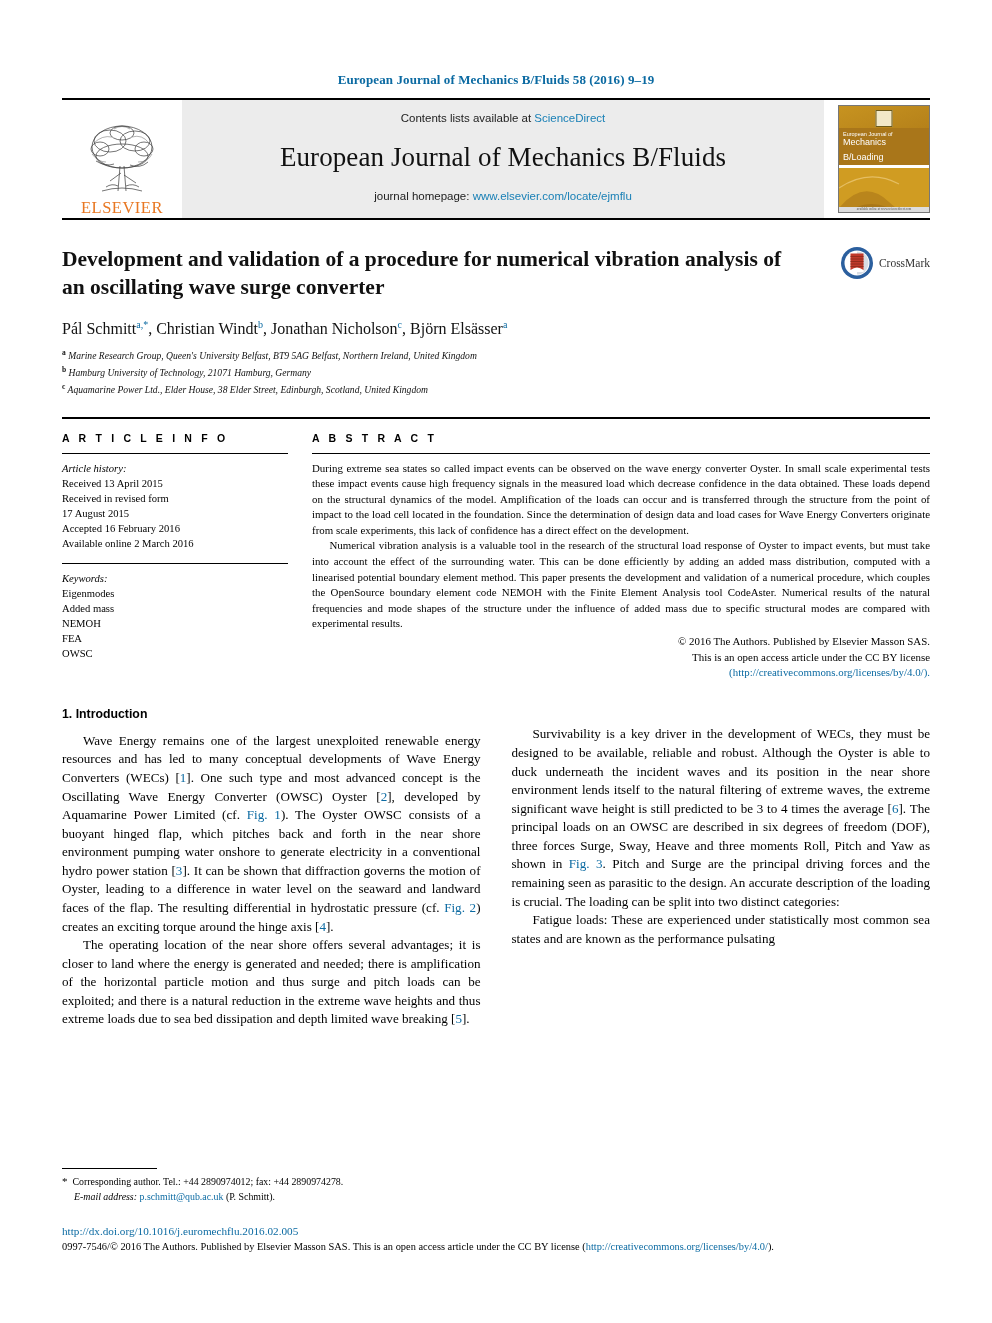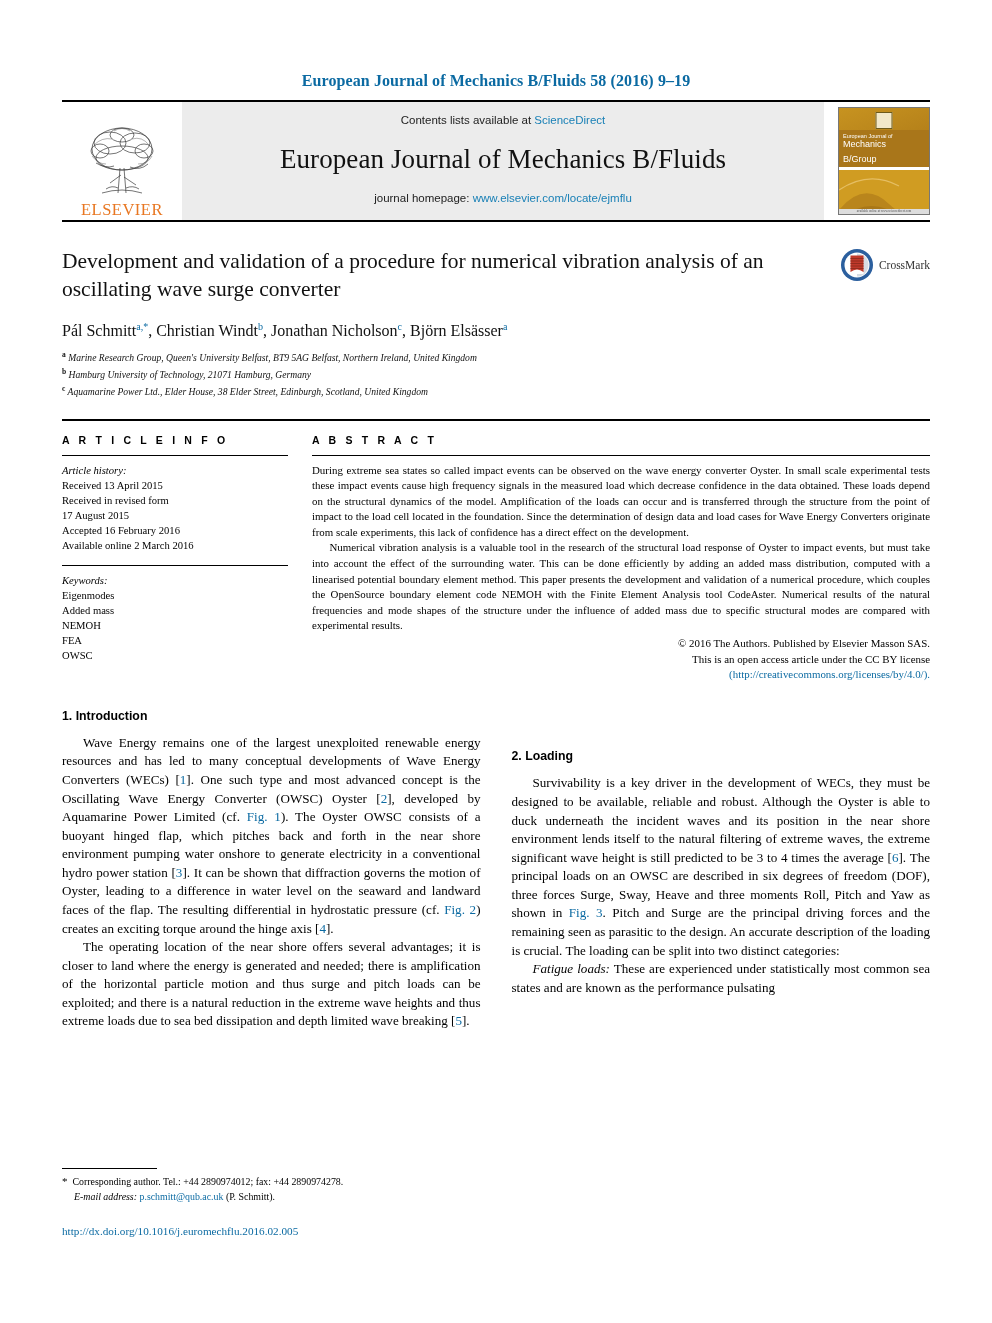--- a/index.html
+++ b/index.html
@@ -19,21 +19,21 @@
     position: absolute;
     inset: 0;
     padding: 0;
   }
 
   
   .running-head {
     text-align: center;
     font-family: "Liberation Serif", serif;
     font-weight: bold;
-    font-size: 16px;
+    font-size: 13px;
     color: #0b6aa2;
     margin-top: 72px;
     letter-spacing: .1px;
   }
 
   
   .masthead {
     margin: 10px 62px 0 62px;
     border-top: 2.2px solid #000;
     border-bottom: 2.2px solid #000;
@@ -141,21 +141,21 @@
     right: 0; top: 0;
     display: flex; align-items: center; gap: 5px;
   }
   .crossmark-label {
     font-family: "Liberation Serif", serif;
     font-size: 11.5px; color: #333;
   }
   h1.art-title {
     font-family: "Liberation Serif", serif;
     font-size: 21.5px;
-    font-weight: normal;
+    font-weight: bold;
     line-height: 1.28;
     margin: 0;
     max-width: 735px;
     color: #111;
   }
   .authors {
     font-family: "Liberation Serif", serif;
     font-size: 16px;
     margin-top: 18px;
     color: #111;
@@ -228,21 +228,21 @@
     font-family: "Liberation Serif", serif;
     font-size: 13.1px;
     line-height: 1.42;
     text-align: justify;
     margin: 0;
     text-indent: 1.6em;
     hyphens: auto;
   }
   .ref { color: #0b6aa2; }
   .figref { color: #0b6aa2; }
-  .ital { font-style: italic; }
+  .ital { }
 
   
   .footnote {
     position: absolute;
     left: 62px;
     top: 1168px;
     width: 400px;
     font-family: "Liberation Serif", serif;
     font-size: 9.9px;
     line-height: 1.45;
@@ -318,21 +318,21 @@
 
     <div class="cover-thumb">
       <div class="cover-inner">
         <div class="cover-top">
             <div class="cover-sq"></div>
           </div>
         <div class="cover-band">
           <span>European Journal of</span>
           <b>Mechanics</b>
         </div>
-        <div class="cover-band2">B/Group</div>
+        <div class="cover-band2">B/Loading</div>
         <div class="cover-white"></div>
         <div class="cover-wave">
           <svg width="92" height="60" viewBox="0 0 92 60" preserveAspectRatio="none">
             <rect width="92" height="60" fill="#d09c22"></rect>
             <path d="M0 40 Q 25 10 50 34 T 100 30 L100 60 L0 60 Z" fill="#b9851c"></path>
             <path d="M0 50 Q 30 24 60 46 T 110 42 L110 60 L0 60 Z" fill="#a97718"></path>
             <path d="M0 20 Q 30 0 60 16" stroke="#e5be63" fill="none" stroke-width="1.2"></path>
           </svg>
         </div>
         <div class="cover-foot">available online at www.sciencedirect.com</div>
@@ -413,36 +413,36 @@
   <div class="body-cols">
 
     <div class="bcol">
       <h2 class="sec">1. Introduction</h2>
       <p><span>Wave Energy remains one of the largest unexploited renewable energy resources and has led to many conceptual developments of Wave Energy Converters (WECs) [</span><span class="ref">1</span><span>]. One such type and most advanced concept is the Oscillating Wave Energy Converter (OWSC) Oyster [</span><span class="ref">2</span><span>], developed by Aquamarine Power Limited (cf. </span><span class="figref">Fig. 1</span><span>). The Oyster OWSC consists of a buoyant hinged flap, which pitches back and forth in the near shore environment pumping water onshore to generate electricity in a conventional hydro power station [</span><span class="ref">3</span><span>]. It can be shown that diffraction governs the motion of Oyster, leading to a difference in water level on the seaward and landward faces of the flap. The resulting differential in hydrostatic pressure (cf. </span><span class="figref">Fig. 2</span><span>) creates an exciting torque around the hinge axis [</span><span class="ref">4</span><span>].</span></p>
       <p><span>The operating location of the near shore offers several advantages; it is closer to land where the energy is generated and needed; there is amplification of the horizontal particle motion and thus surge and pitch loads can be exploited; and there is a natural reduction in the extreme wave heights and thus extreme loads due to sea bed dissipation and depth limited wave breaking [</span><span class="ref">5</span><span>].</span></p>
     </div>
 
     <div class="bcol">
       <p style="text-indent:0">&nbsp;</p>
-      <h2 class="sec spaced">2. Loading</h2>
       <p><span>Survivability is a key driver in the development of WECs, they must be designed to be available, reliable and robust. Although the Oyster is able to duck underneath the incident waves and its position in the near shore environment lends itself to the natural filtering of extreme waves, the extreme significant wave height is still predicted to be 3 to 4 times the average [</span><span class="ref">6</span><span>]. The principal loads on an OWSC are described in six degrees of freedom (DOF), three forces Surge, Sway, Heave and three moments Roll, Pitch and Yaw as shown in </span><span class="figref">Fig. 3</span><span>. Pitch and Surge are the principal driving forces and the remaining seen as parasitic to the design. An accurate description of the loading is crucial. The loading can be split into two distinct categories:</span></p>
       <p><span class="ital">Fatigue loads:</span><span> These are experienced under statistically most common sea states and are known as the performance pulsating</span></p>
     </div>
   </div>
 
   <div class="footnote">
     <div class="fn-rule"></div>
     <div>
       <span class="star">*</span>
       &nbsp;<span>Corresponding author. Tel.: +44 2890974012; fax: +44 2890974278.</span>
     </div>
     <div style="padding-left:12px">
       <span class="em">E-mail address:</span>
       <span class="link">p.schmitt@qub.ac.uk</span>
       <span>(P. Schmitt).</span>
     </div>
   </div>
 
   <div class="page-footer">
     <div class="doi">http://dx.doi.org/10.1016/j.euromechflu.2016.02.005</div>
+    <div class="issn-line"><span>0997-7546/© 2016 The Authors. Published by Elsevier Masson SAS. This is an open access article under the CC BY license (</span><span class="link">http://creativecommons.org/licenses/by/4.0/</span><span>).</span></div>
   </div>
 
 </div>
 
 </body></html>

